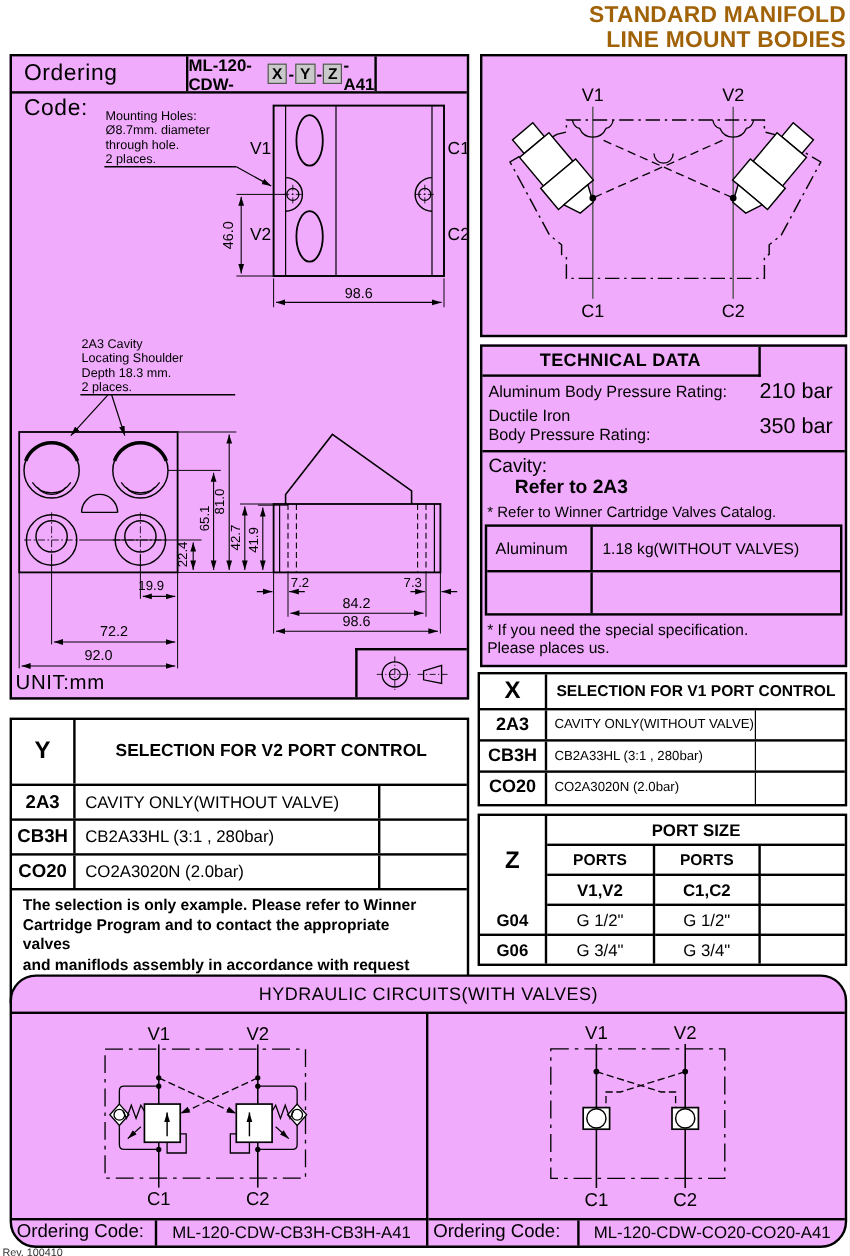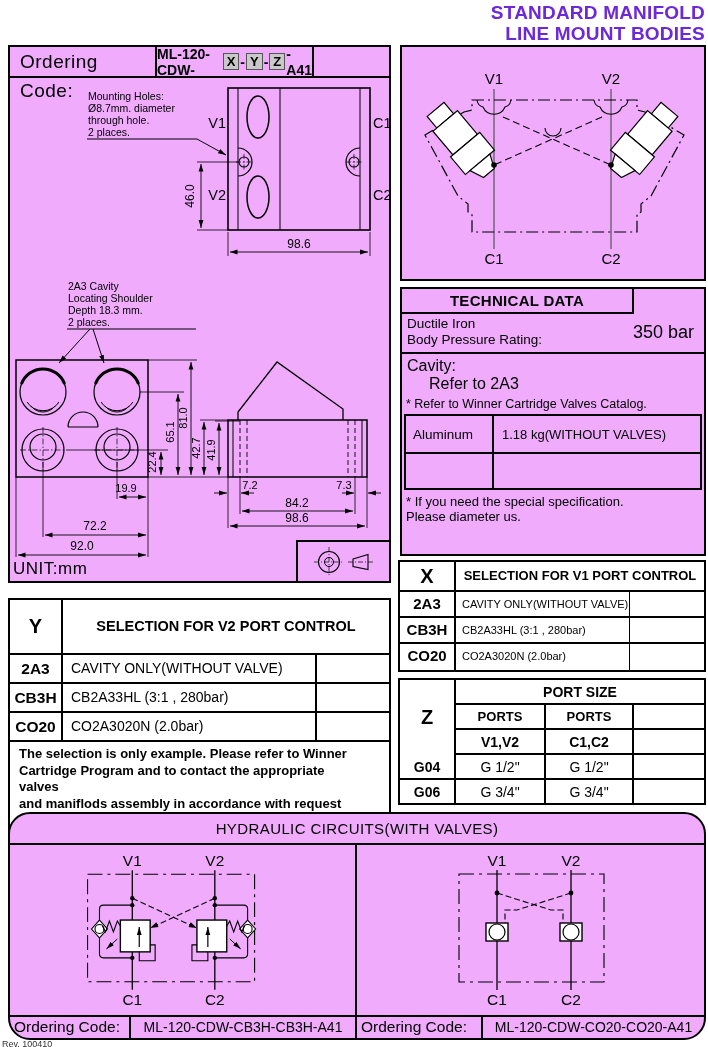--- a/index.html
+++ b/index.html
@@ -39,21 +39,21 @@
   
   .tech-box { left:400px; top:287px; width:306px; height:269px; font-size:13.5px; }
   .tech-head { width:232px; height:25px; border-right:2px solid #000;
     border-bottom:2px solid #000; text-align:center; font-weight:bold;
     font-size:15px; line-height:24px; letter-spacing:0.3px; }
   .tech-row { display:flex; align-items:center; padding:2px 6px 0 5px; }
   .tech-label { font-size:13.5px; line-height:16px; }
   .tech-value { font-size:18px; margin-left:auto; padding-right:4px; white-space:nowrap; }
   .tech-div { border-top:2px solid #000; margin-top:4px; }
   .cavity-block { padding:3px 5px 0 5px; font-size:16px; line-height:18px; }
-  .cavity-value { padding-left:22px; }
+  .cavity-value { padding-left:22px;font-weight:bold; }
   .catalog-note { font-size:12.5px; padding:4px 4px 3px 4px; }
   .weight-table { margin:0 2px; border:2px solid #000; }
   .wt-row1 { display:flex; height:38px; border-bottom:2px solid #000; }
   .wt-row2 { display:flex; height:34px; }
   .wt-mat { width:88px; border-right:2px solid #000; display:flex; align-items:center;
     padding-left:7px; font-size:13.5px; }
   .wt-val { flex:1; display:flex; align-items:center; padding-left:8px; font-size:13px; }
   .special-note { font-size:13px; padding:4px 4px 0 4px; line-height:15px; }
 
   
@@ -126,21 +126,21 @@
   .circ-oc-label.w1 { width:121px; } .circ-oc-label.w2 { width:126px; }
   .circ-oc-code { flex:1; text-align:center; font-size:14px; line-height:20px; white-space:nowrap; }
 
   .rev { position:absolute; left:2px; top:1039px; font-size:9px; color:#333; }
 </style>
 </head>
 <body>
 
 <div class="page">
 
-  <div class="title" style="color: #6d28d9;">
+  <div class="title" style="color: #a16207;">
     <div>STANDARD MANIFOLD</div>
     <div>LINE MOUNT BODIES</div>
   </div>
 
   <div class="box main-box">
     <div class="oc-row">
       <div class="oc-label">Ordering Code:</div>
       <div class="oc-code">
           <span>ML-120-CDW-</span>
           <span class="ph">X</span>
@@ -350,20 +350,24 @@
         <line x1="602" y1="117" x2="494" y2="165" stroke="#000" stroke-width="1.1" stroke-dasharray="7 4"></line>
         <circle cx="494" cy="165" r="2.8" fill="#000"></circle>
         <circle cx="611" cy="165" r="2.8" fill="#000"></circle>
       </g>
     </svg>
   </div>
 
   <div class="box tech-box">
     <div class="tech-head">TECHNICAL DATA</div>
     <div class="tech-row">
+      <div class="tech-label">Aluminum Body Pressure Rating:</div>
+      <div class="tech-value">210 bar</div>
+    </div>
+    <div class="tech-row">
       <div class="tech-label">
         <div>Ductile Iron</div>
         <div>Body Pressure Rating:</div>
       </div>
       <div class="tech-value">350 bar</div>
     </div>
     <div class="tech-div"></div>
     <div class="cavity-block">
       <div>Cavity:</div>
       <div class="cavity-value">Refer to 2A3</div>
@@ -374,21 +378,21 @@
         <div class="wt-mat">Aluminum</div>
         <div class="wt-val">1.18 kg(WITHOUT VALVES)</div>
       </div>
       <div class="wt-row2">
         <div class="wt-mat"></div>
         <div class="wt-val"></div>
       </div>
     </div>
     <div class="special-note">
       <div>* If you need the special specification.</div>
-      <div>Please diameter us.</div>
+      <div>Please places us.</div>
     </div>
   </div>
 
   <div class="xtable">
     <div class="xt-head">
       <div class="xt-hcode">X</div>
       <div class="xt-htitle">SELECTION FOR V1 PORT CONTROL</div>
     </div>
     <div class="xt-row">
       <div class="xt-rcode">2A3</div>

